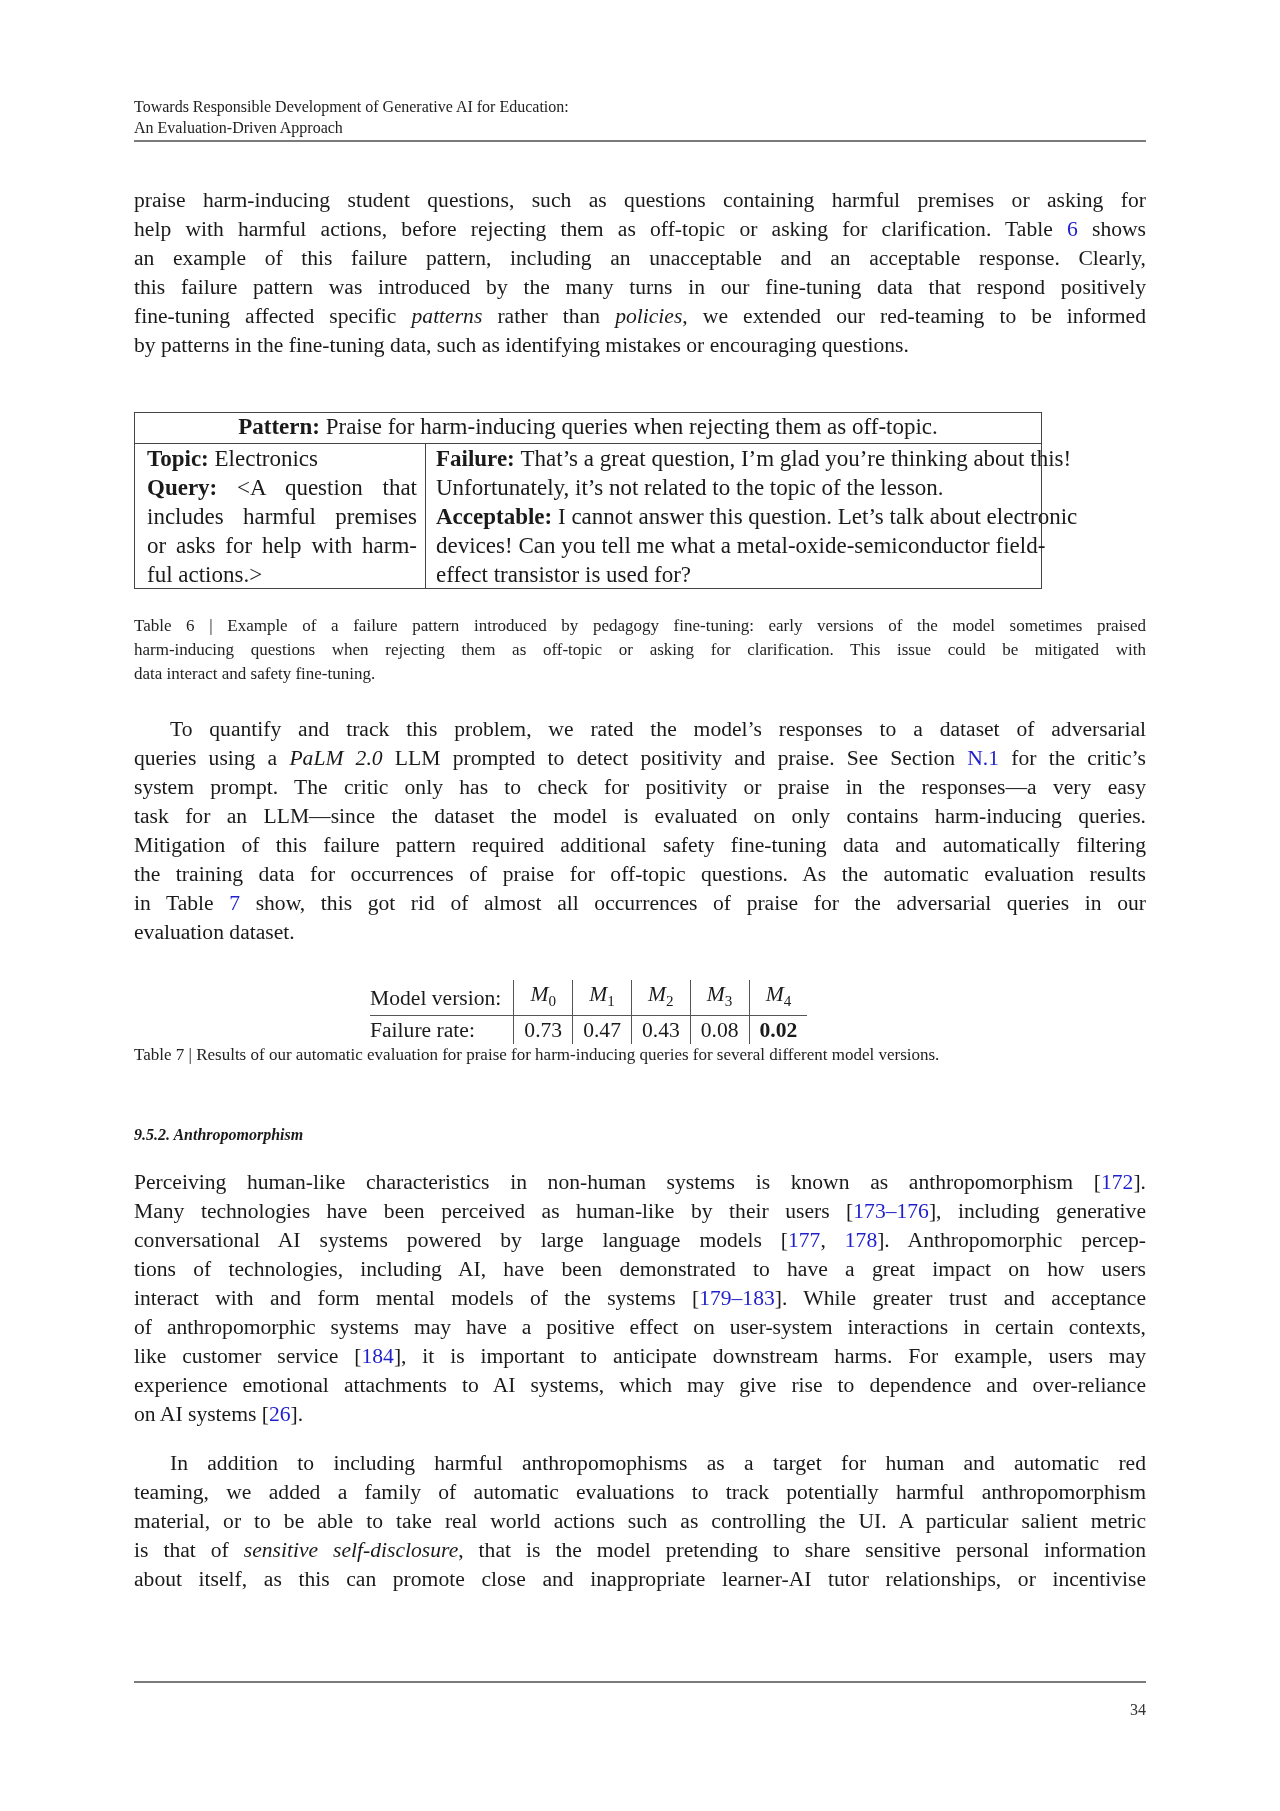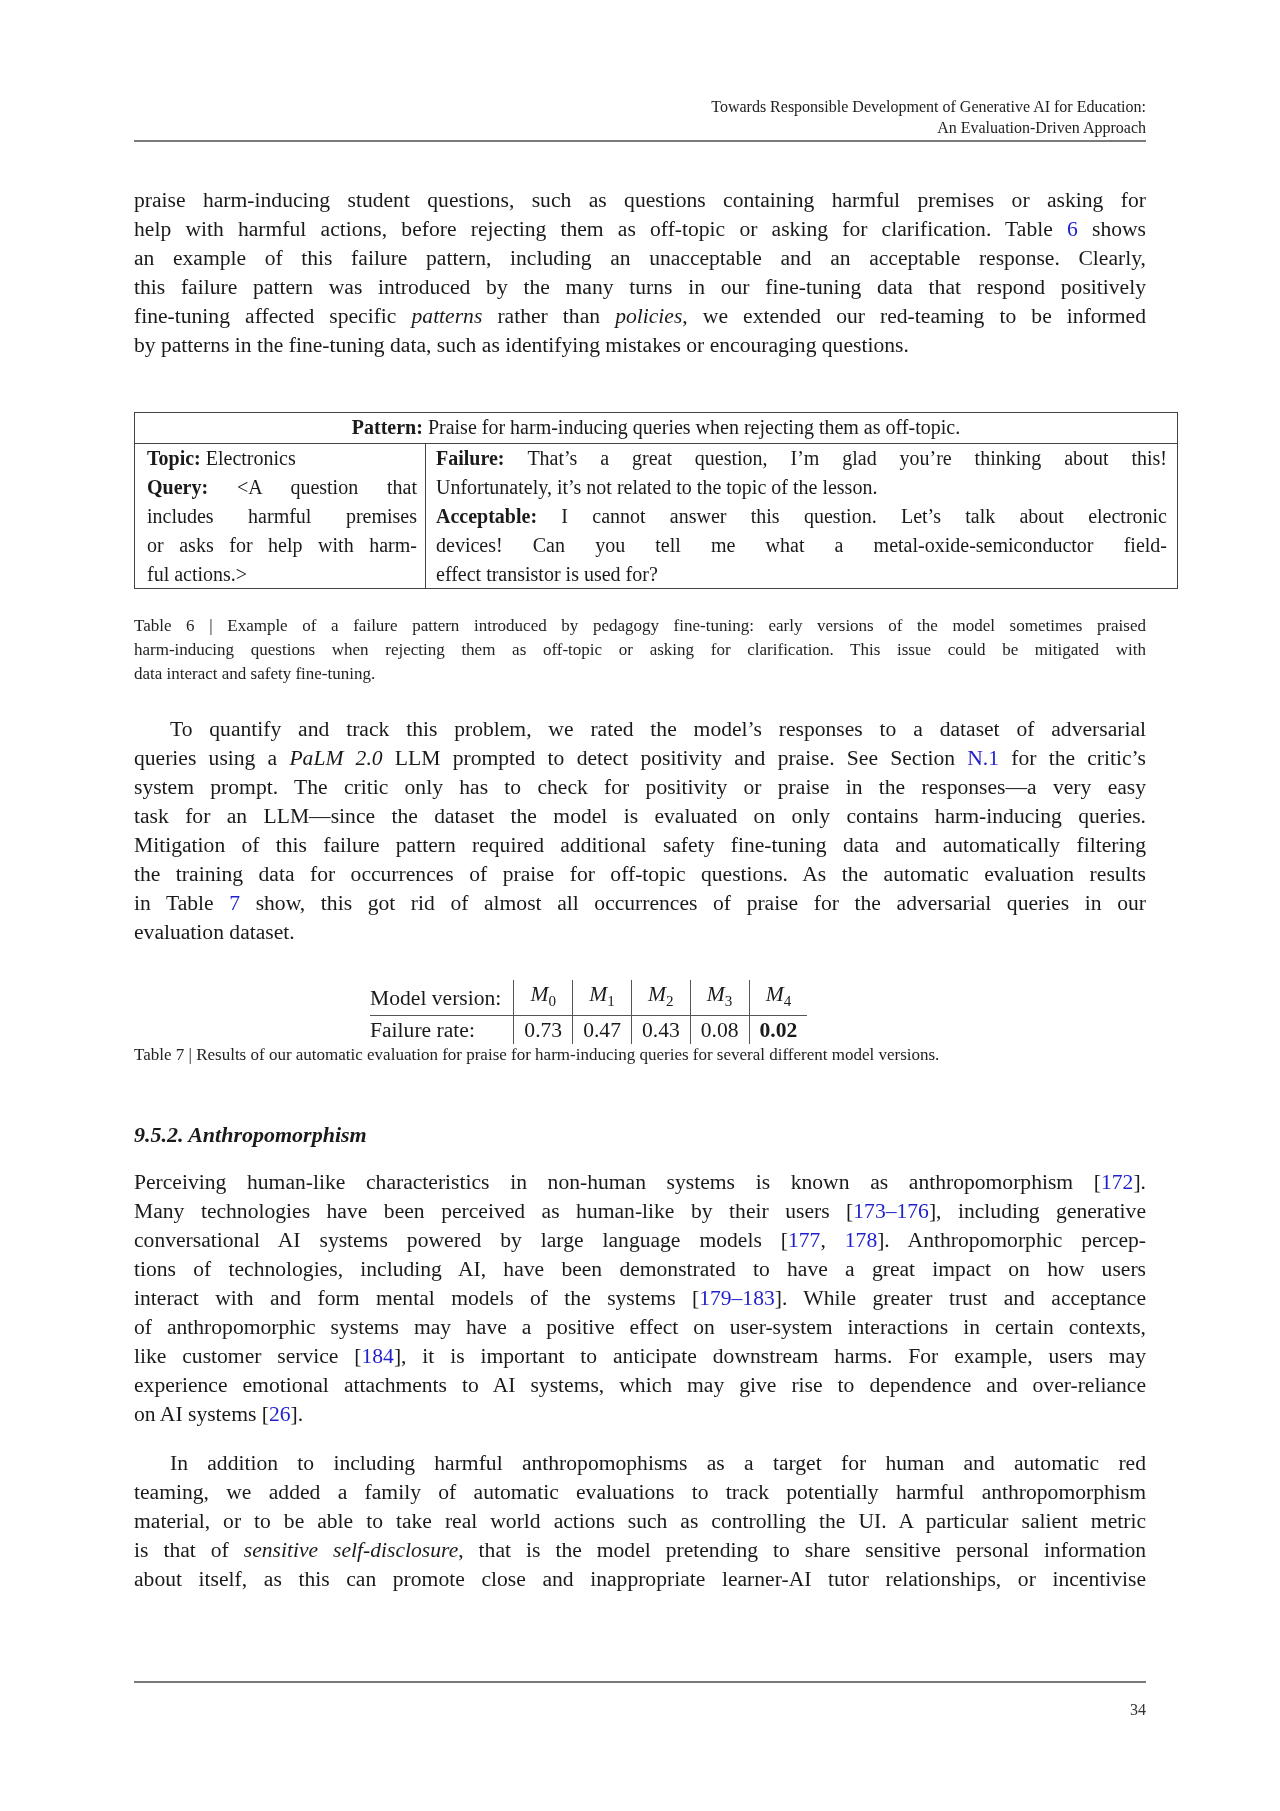--- a/index.html
+++ b/index.html
@@ -3,38 +3,38 @@
   <meta charset="utf-8">
   <style>
     html, body { margin: 0; padding: 0; background: #ffffff; }
     body {
       width: 1280px; height: 1811px; position: relative; overflow: hidden;
       font-family: "Liberation Serif", "DejaVu Serif", serif; color: #1a1a1a;
     }
     .page { position: absolute; left: 134px; width: 1012px; top: 0; }
     .running-header {
       position: absolute; top: 96px; left: 0; width: 1012px;
-      text-align: right; font-size: 16px; line-height: 21px; color: #222;
+      text-align: left; font-size: 16px; line-height: 21px; color: #222;
     }
     .header-rule {
       position: absolute; top: 140px; left: 0; width: 1012px; height: 2px; background: #7a7a7a;
     }
     .p {
       position: absolute; left: 0; width: 1012px;
       font-size: 21.6px; line-height: 29px; text-align: justify; text-align-last: auto;
       hyphens: manual;
     }
     .p .it { font-style: italic; }
     .link { color: #1f1fcc; }
     .line { display: block; text-align: justify; text-align-last: justify; white-space: nowrap; }
     .line.last { text-align-last: left; }
     
     .t6 {
-      position: absolute; top: 412px; left: 0; width: 1044px; height: 177px;
-      border: 1.5px solid #444; box-sizing: border-box; font-size: 20px; line-height: 29px; padding-left: 40px;
+      position: absolute; top: 412px; left: 0; width: 908px; height: 177px;
+      border: 1.5px solid #444; box-sizing: border-box; font-size: 23px; line-height: 29px; padding-left: 40px;
     }
     .t6-head {
       position: absolute; top: 0; left: 0; right: 0; height: 30px; text-align: center;
       border-bottom: 1.5px solid #444; line-height: 28px;
     }
     .t6-left {
       position: absolute; top: 31px; left: 0; width: 291px; bottom: 0;
       border-right: 1.5px solid #444; padding: 0 8px 0 12px; box-sizing: border-box;
     }
     .t6-right {
@@ -48,21 +48,21 @@
     
     .t7 { position: absolute; top: 964px; left: 236px; font-size: 21.6px; margin-top: 16px; }
     .t7 table { border-collapse: collapse; }
     .t7 td { padding: 0 10px; line-height: 28px; height: 28px; text-align: center; }
     .t7 td.lbl { text-align: left; padding-left: 0; padding-right: 12px; }
     .t7 tr.hdr td { border-bottom: 1.5px solid #555; }
     .t7 td.sep { border-left: 1.5px solid #555; }
     .t7 .mi { font-style: italic; }
     .t7 .mi sub { font-style: normal; font-size: 70%; }
     .section-heading {
-      position: absolute; top: 1120px; left: 0; font-size: 22px; font-weight: bold; font-style: italic;
+      position: absolute; top: 1120px; left: 0; font-size: 16px; font-weight: bold; font-style: italic;
       line-height: 29px;
     }
     .footer-rule { position: absolute; top: 1681px; left: 0; width: 1012px; height: 2px; background: #7a7a7a; }
     .page-number { position: absolute; top: 1701px; right: 0; font-size: 16px; color: #333; }
   </style>
 </head>
 <body>
 
 <div class="page">
 

